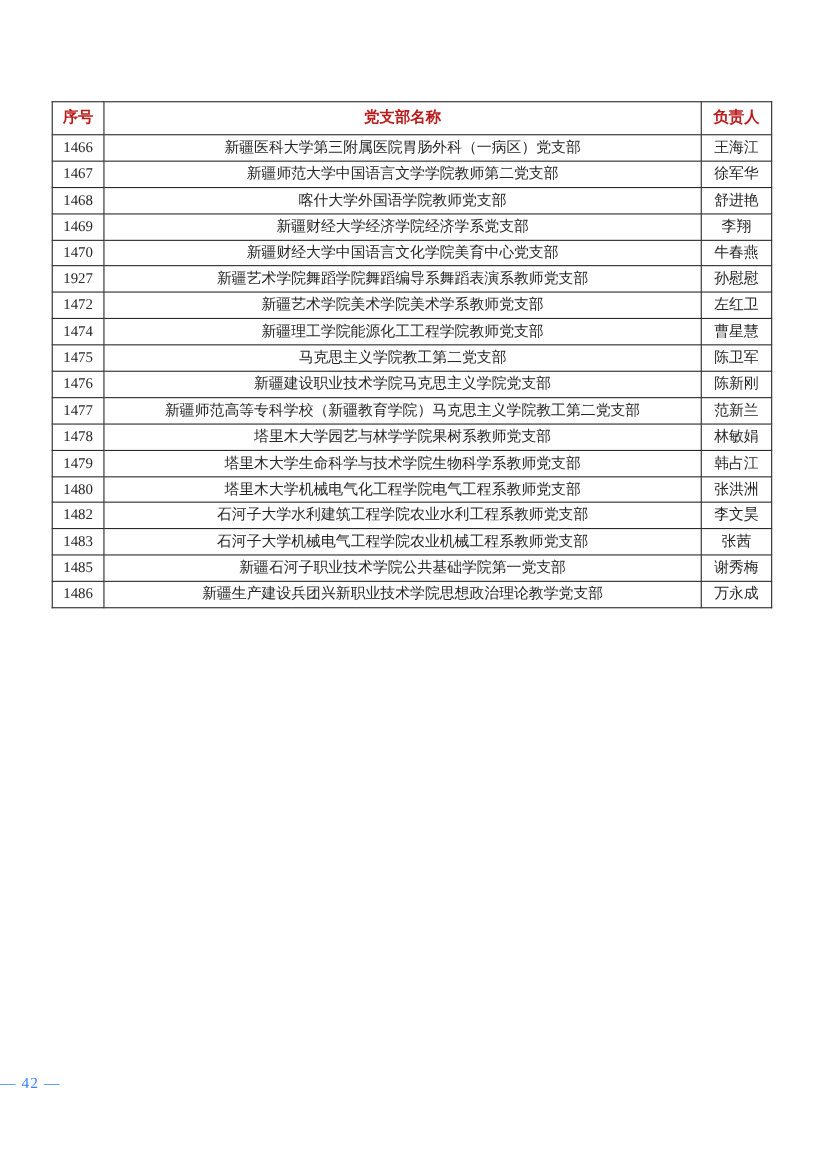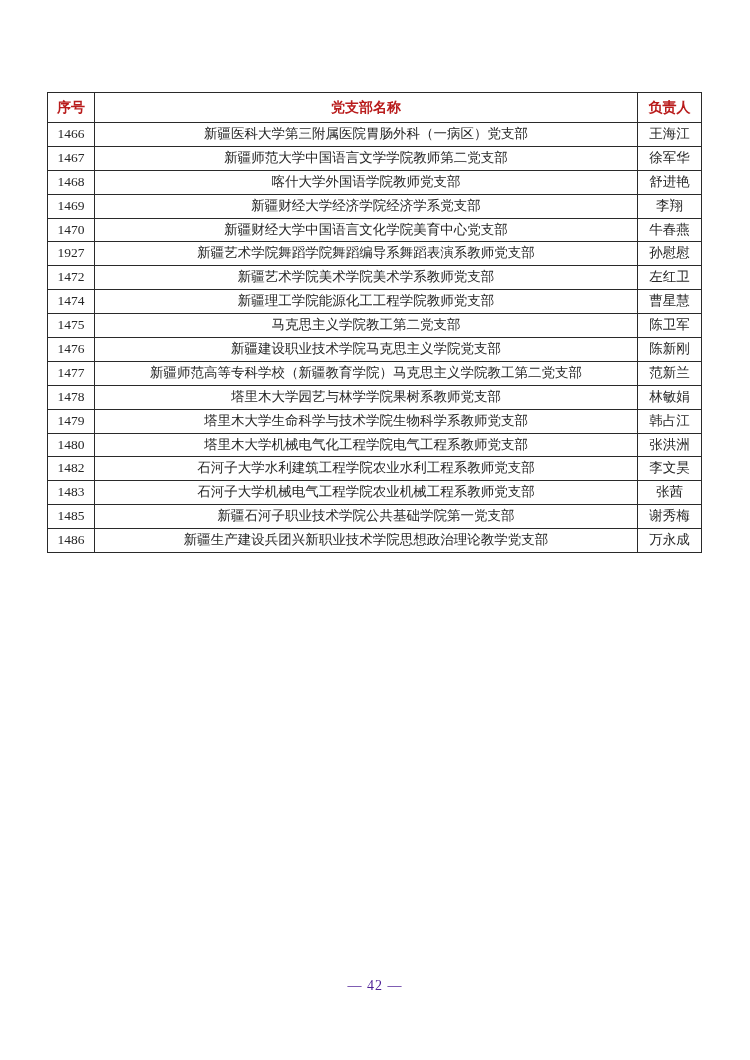--- a/index.html
+++ b/index.html
@@ -49,23 +49,23 @@
     height: 22.9px;
   }
   col.c-no { width: 47px; }
   col.c-name { width: auto; }
   col.c-leader { width: 64px; }
   .page-footer {
     position: absolute;
     left: 0;
     right: 0;
     top: 978px;
-    text-align: center;
+    text-align: left;
     font-size: 14px;
-    color: #4c1d95;
+    color: #3b82f6;
     letter-spacing: 1px;
   }
 </style>
 </head>
 <body>
 
 <div class="page">
 
   <table class="roster">
     <colgroup>

